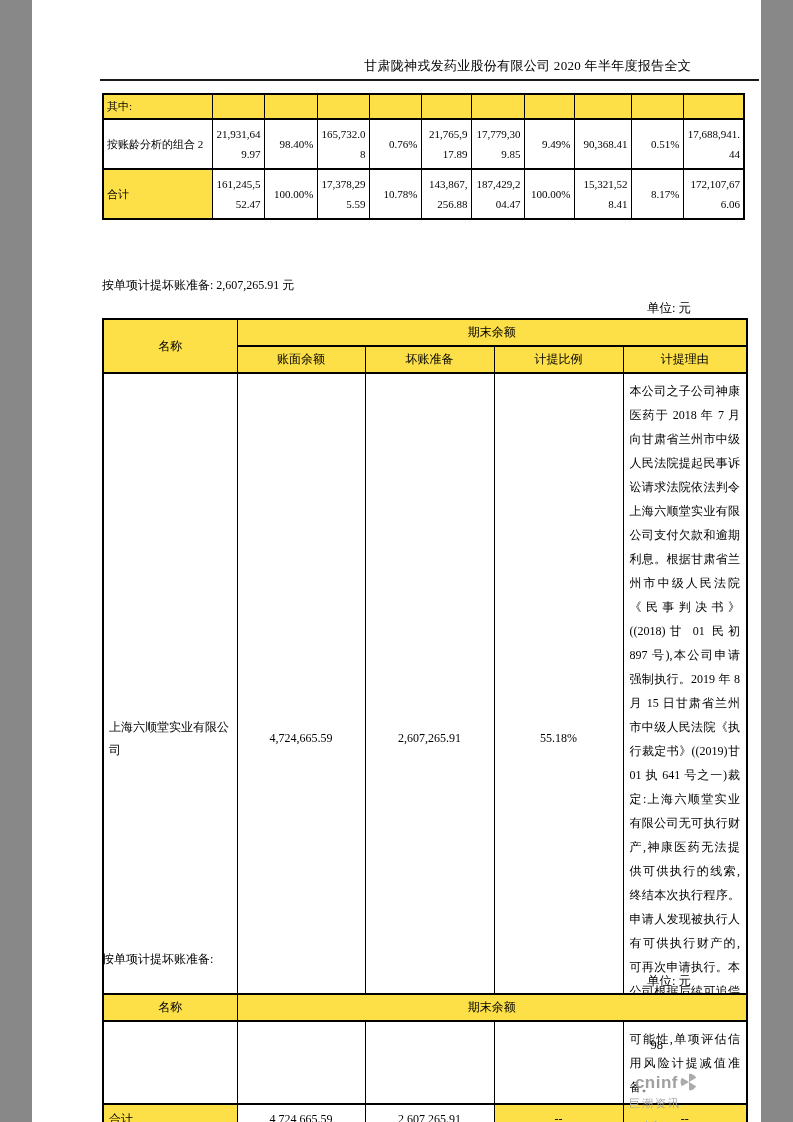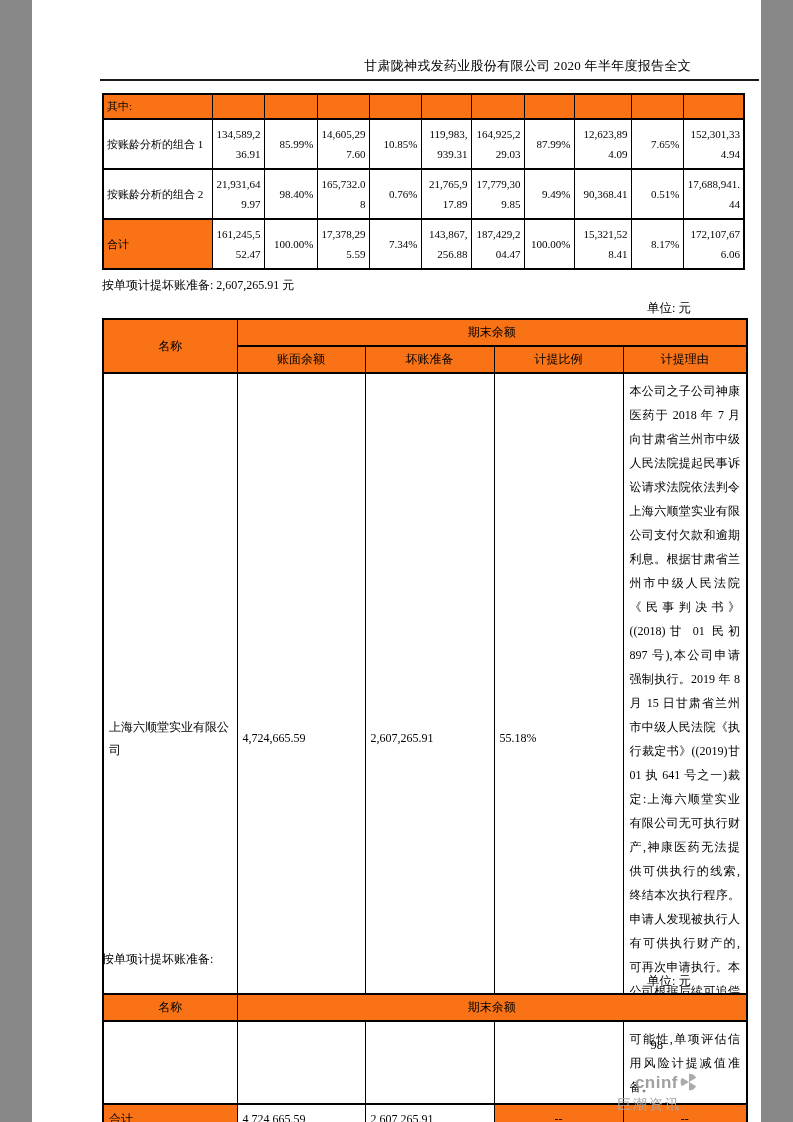--- a/index.html
+++ b/index.html
@@ -7,54 +7,54 @@
     position:relative;width:729px;height:1122px;margin:0 auto;
     background:#ffffff;overflow:hidden;
     font-family:"Liberation Serif","DejaVu Serif",serif;color:#000;
   }
   
   .hdr-title{position:absolute;top:57px;left:70px;right:70px;text-align:right;font-size:13px;letter-spacing:.3px;}
   .hdr-rule{position:absolute;top:79px;left:68px;width:659px;border-top:2px solid #1a1a1a;}
 
   table{border-collapse:collapse;table-layout:fixed;}
   td{border:1px solid #000;border-top-width:2px;border-bottom-width:2px;overflow:hidden;}
-  .gray{background:#f97316;}
+  .gray{background:#fde047;}
 
   
   .t1{position:absolute;top:93px;left:70px;width:643px;border:2px solid #000;font-size:11px;}
   .t1 td.lbl{text-align:left;padding:1px 3px;white-space:nowrap;vertical-align:middle;}
   .t1 td.num{text-align:right;padding:1px 3px;line-height:1.85;word-break:break-all;vertical-align:middle;}
 
   .note{position:absolute;left:70px;font-size:12px;}
   .n1{top:277px;}
   .n2{top:951px;}
   .unit{position:absolute;right:70px;font-size:12.5px;text-align:right;}
   .u1{top:300px;}
   .u2{top:973px;}
 
   
   .t2{position:absolute;top:318px;left:70px;width:644px;border:2px solid #000;font-size:12px;}
   .t2 td.hd{text-align:center;vertical-align:middle;padding:2px;}
   .t2 td.name{text-align:left;vertical-align:middle;padding:3px 5px;line-height:1.9;}
-  .t2 td.num{text-align:left;vertical-align:middle;padding:2px 5px;}
+  .t2 td.num{text-align:center;vertical-align:middle;padding:2px 5px;}
   .t2 td.reason{text-align:justify;vertical-align:top;padding:5px 6px 4px 6px;line-height:24px;}
   .t2 td.dash{text-align:center;vertical-align:middle;}
 
   
   .t3{position:absolute;top:993px;left:70px;width:644px;border:2px solid #000;font-size:12px;}
   .t3 td{text-align:center;vertical-align:middle;padding:2px;}
 
   .pagenum{position:absolute;top:1038px;right:98px;font-size:12.5px;}
 
   
   .logo{position:absolute;top:1072px;right:62px;width:170px;text-align:right;
         font-family:"Liberation Sans","DejaVu Sans",sans-serif;color:#a6a6a6;line-height:1.1;}
   .logo .row1{display:flex;justify-content:flex-end;align-items:center;gap:1px;}
   .logo .brand{font-size:17px;font-weight:bold;letter-spacing:.5px;color:#a0a0a0;}
-  .logo .cn{font-size:14px;margin:1px 18px 11px 0;letter-spacing:2px;}
+  .logo .cn{font-size:11px;margin:1px 18px 11px 0;letter-spacing:2px;}
   .logo .url{font-size:10.5px;}
 </style>
 </head>
 <body>
 
 <div class="page">
 
   <div class="hdr-title">甘肃陇神戎发药业股份有限公司 2020 年半年度报告全文</div>
   <div class="hdr-rule"></div>
 
@@ -80,51 +80,38 @@
       <td class="num gray"></td>
       <td class="num gray"></td>
       <td class="num gray"></td>
       <td class="num gray"></td>
       <td class="num gray"></td>
       <td class="num gray"></td>
       <td class="num gray"></td>
       <td class="num gray"></td>
     </tr>
     <tr style="height:50px">
-      <td class="lbl">按账龄分析的组合 1</td>
-      <td class="num">134,589,236.91</td>
-      <td class="num">85.99%</td>
-      <td class="num">14,605,297.60</td>
-      <td class="num">10.85%</td>
-      <td class="num">119,983,939.31</td>
-      <td class="num">164,925,229.03</td>
-      <td class="num">87.99%</td>
-      <td class="num">12,623,894.09</td>
-      <td class="num">7.65%</td>
-      <td class="num">152,301,334.94</td>
-    </tr>
-    <tr style="height:50px">
       <td class="lbl">按账龄分析的组合 2</td>
       <td class="num">21,931,649.97</td>
       <td class="num">98.40%</td>
       <td class="num">165,732.08</td>
       <td class="num">0.76%</td>
       <td class="num">21,765,917.89</td>
       <td class="num">17,779,309.85</td>
       <td class="num">9.49%</td>
       <td class="num">90,368.41</td>
       <td class="num">0.51%</td>
       <td class="num">17,688,941.44</td>
     </tr>
     <tr style="height:50px">
       <td class="lbl gray">合计</td>
       <td class="num">161,245,552.47</td>
       <td class="num">100.00%</td>
       <td class="num">17,378,295.59</td>
-      <td class="num">7.34%</td>
+      <td class="num">10.78%</td>
       <td class="num">143,867,256.88</td>
       <td class="num">187,429,204.47</td>
       <td class="num">100.00%</td>
       <td class="num">15,321,528.41</td>
       <td class="num">8.17%</td>
       <td class="num">172,107,676.06</td>
     </tr>
   </tbody>
     </table>
 

